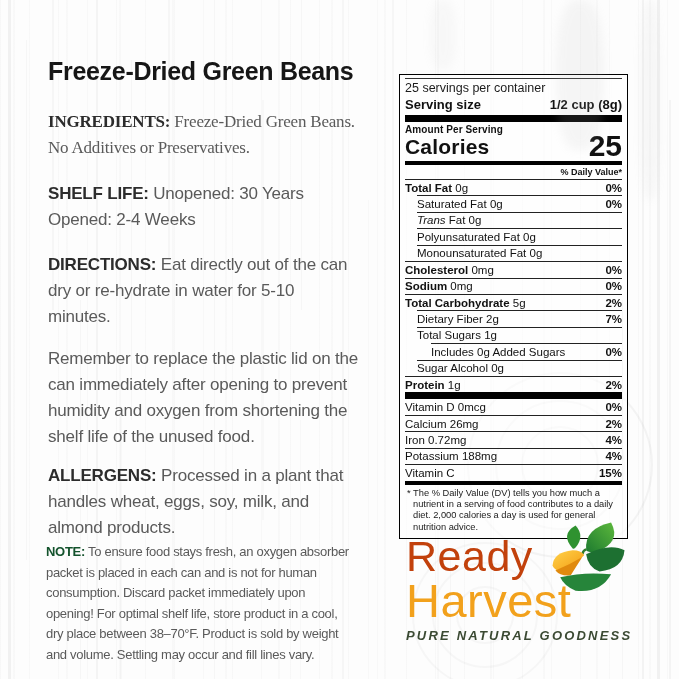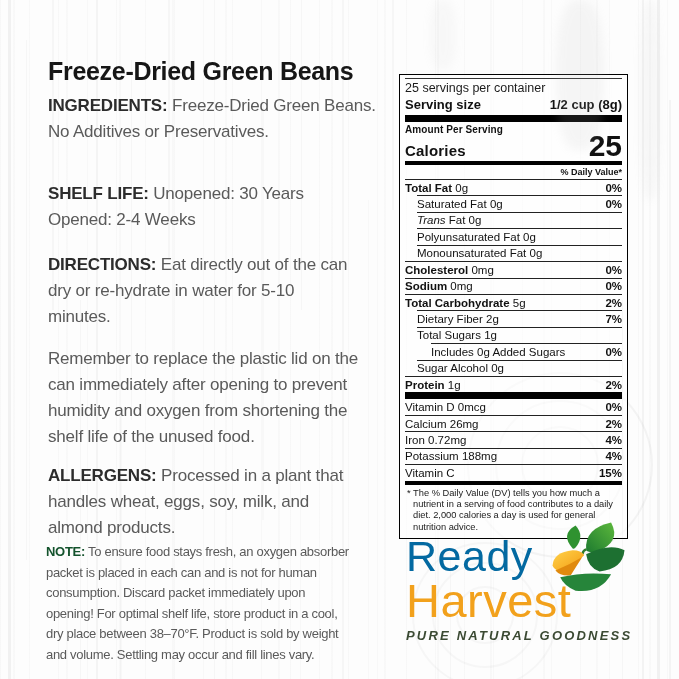--- a/index.html
+++ b/index.html
@@ -25,21 +25,21 @@
     position:absolute;left:48px;top:40px;width:350px;
     font-size:25px;font-weight:bold;color:#161616;letter-spacing:-0.3px;
   }
   .para{
     position:absolute;left:48px;width:350px;
     font-size:17px;line-height:26px;letter-spacing:-0.2px;color:#5a5a5a;
   }
   .para b{color:#2c2c2c;}
   .para b:empty{display:none;}
   .para .ptext{white-space:pre-line;}
-  .p1{top:76px;} .p2{top:164px;} .p3{top:235px;} .p4{top:329px;} .p5{top:446px;}
+  .p1{top:92px;font-family:Liberation Serif, serif;} .p2{top:164px;} .p3{top:235px;} .p4{top:329px;} .p5{top:446px;}
   .note{
     position:absolute;left:46px;top:529px;width:356px;
     font-size:13px;line-height:20.5px;letter-spacing:-0.3px;color:#5a5a5a;
   }
   .note b{color:#14532d;}
   .note .ptext{white-space:pre-line;}
 
   
   .nf-panel{
     position:absolute;left:399px;top:74px;width:229px;box-sizing:border-box;
@@ -50,21 +50,21 @@
     font-weight:bold;font-size:22px;letter-spacing:2px;word-spacing:9px;
     white-space:nowrap;color:#000;line-height:1.05;padding-bottom:2px;
   }
   .nf-hr{border-top:1px solid #333;}
   .nf-servings{font-size:12.5px;padding:2px 0 1px;color:#1c1c1c;}
   .nf-serving-size{display:flex;justify-content:space-between;font-size:13px;font-weight:bold;padding:1px 0 3px;}
   .nf-bar{background:#000;}
   .h7{height:7px;} .h4{height:4px;}
   .nf-aps{font-size:10px;font-weight:bold;padding-top:2px;letter-spacing:0.1px;}
   .nf-cal{display:flex;justify-content:space-between;align-items:flex-end;margin-top:-3px;padding-bottom:2px;}
-  .cal-label{font-size:15px;font-weight:bold;letter-spacing:0.2px;}
+  .cal-label{font-size:21px;font-weight:bold;letter-spacing:0.2px;}
   .cal-val{font-size:30px;font-weight:bold;line-height:0.9;}
   .nf-dvh{font-size:9px;font-weight:bold;text-align:right;padding:2px 0;}
   .nf-row{
     display:flex;justify-content:space-between;align-items:baseline;
     border-top:1px solid #222;padding:1.6px 0 1.2px;font-size:11.5px;line-height:1.1;
   }
   .nf-row.i1{margin-left:12px;}
   .nf-row.i2{margin-left:26px;}
   .nf-row.nb{border-top:none;}
   .nf-left i{font-style:italic;}
@@ -225,21 +225,21 @@
           <span class="nf-left"><span class="nf-name">Vitamin C</span></span>
           <span class="nf-dv">15%</span>
         </div>
       </div>
     <div class="nf-bar h4"></div>
     <div class="nf-footnote">* The % Daily Value (DV) tells you how much a nutrient in a serving of food contributes to a daily diet. 2,000 calories a day is used for general nutrition advice.</div>
   </div>
 
   <div class="logo">
     <div class="logo-line1">
-      <span class="logo-ready" style="color: #0369a1;">Ready</span>
+      <span class="logo-ready" style="color: #c2410c;">Ready</span>
       <svg class="logo-leaf" width="96" height="74" viewBox="0 0 100 76">
         <defs>
           <linearGradient id="gLeaf" x1="0" y1="1" x2="1" y2="0">
             <stop offset="0" stop-color="#1d7a2f"></stop>
               <stop offset="1" stop-color="#5cb83c"></stop>
           </linearGradient>
           <linearGradient id="gOrange" x1="0" y1="0" x2="1" y2="1">
             <stop offset="0" stop-color="#ffd24a"></stop>
               <stop offset="1" stop-color="#f39b12"></stop>
           </linearGradient>

